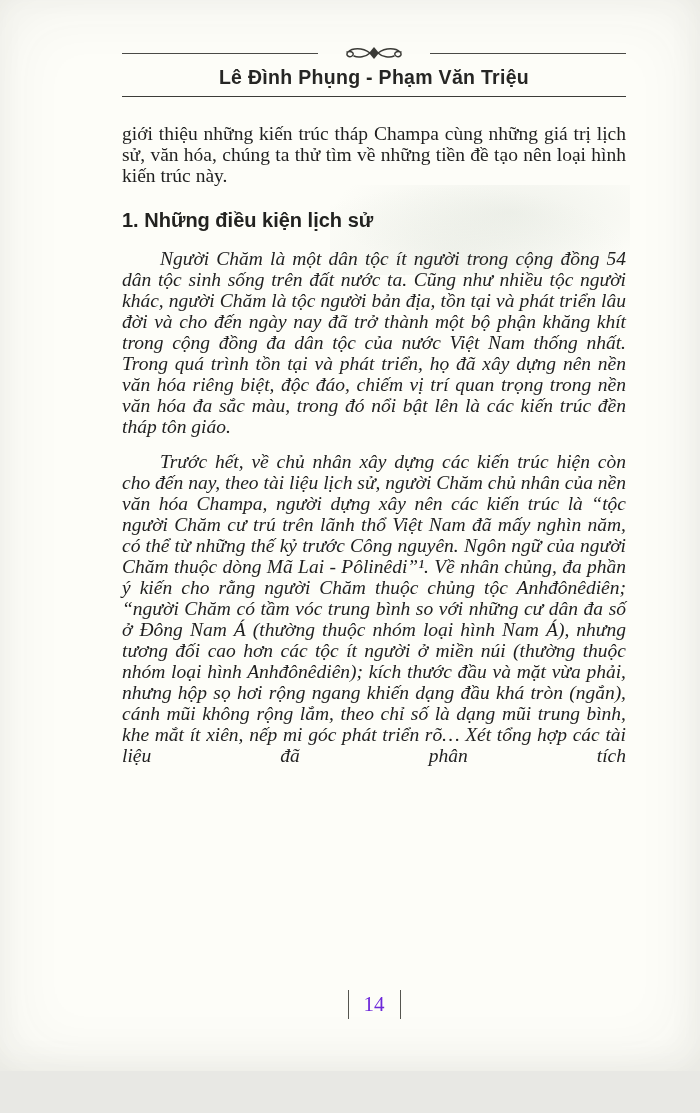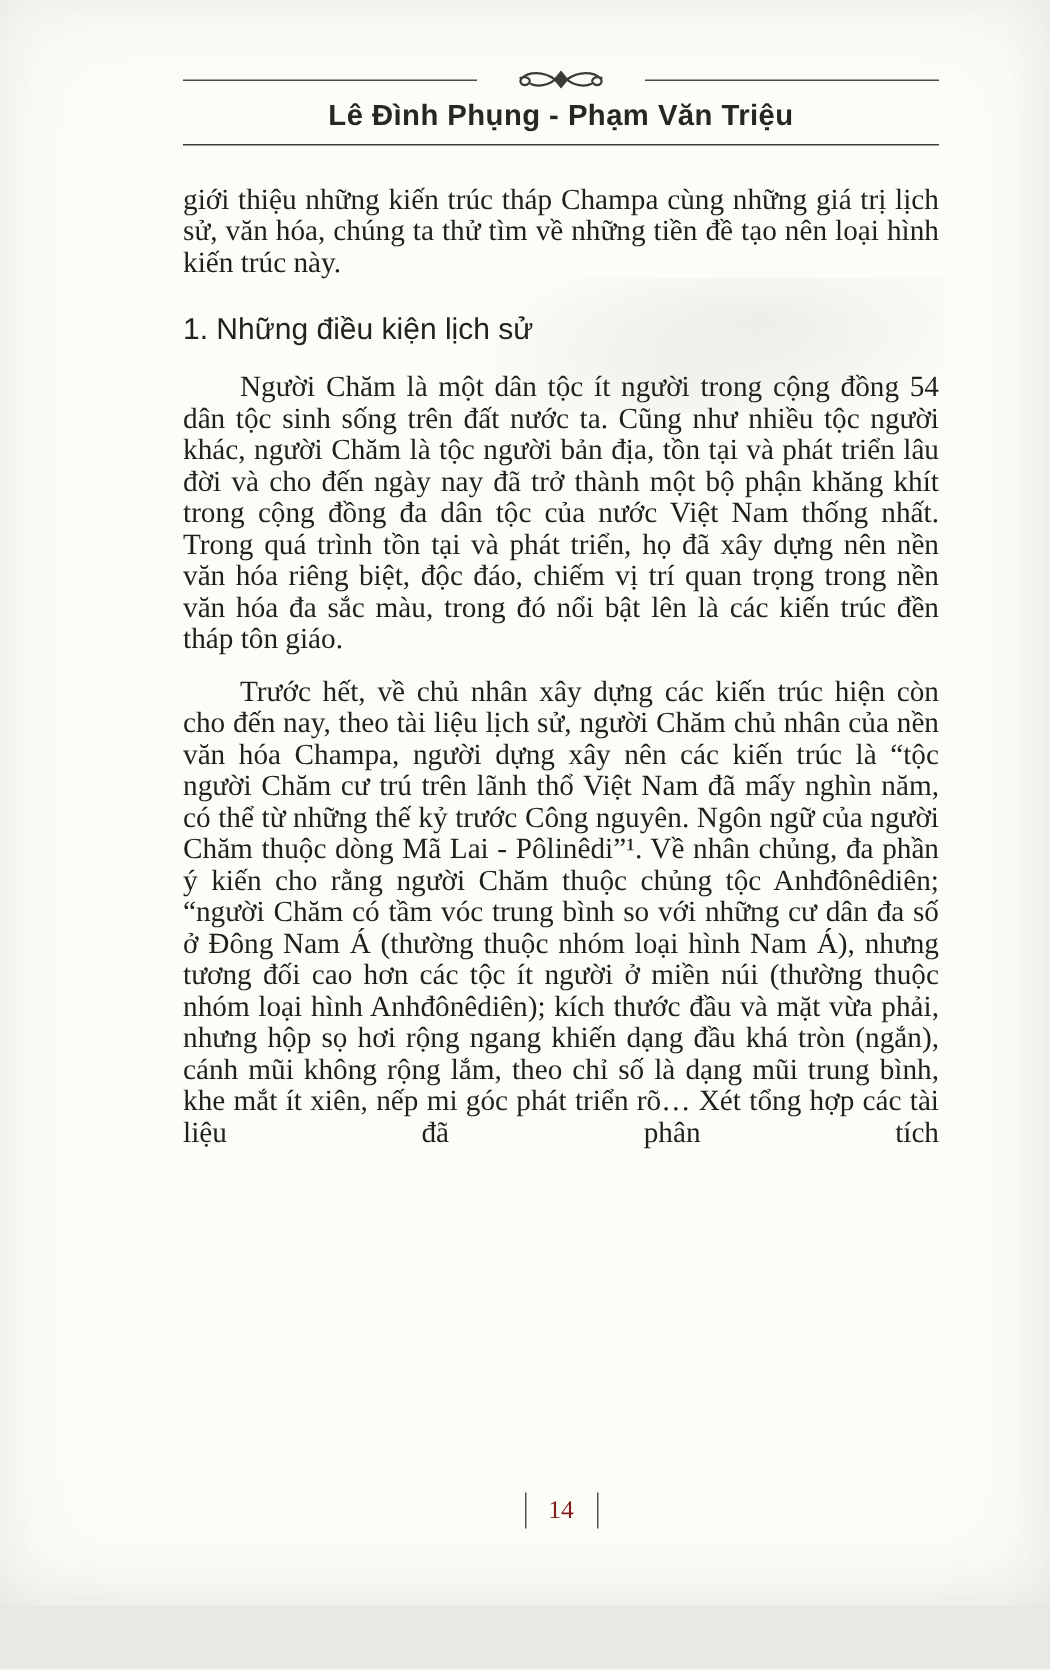--- a/index.html
+++ b/index.html
@@ -56,48 +56,49 @@
     font-size: 19.5px;
     line-height: 21px;
     text-align: justify;
   }
   p { margin: 0; }
   .intro {
     margin-top: 26px;
   }
   .section-heading {
     font-family: "Liberation Sans", sans-serif;
-    font-weight: normal;
+    font-weight: bold;
     font-size: 20px;
     color: #222220;
     margin-top: 24px;
     text-align: left;
   }
   .para {
     text-indent: 38px;
     margin-top: 14px;
+    font-style: italic;
   }
   .para-continued {
     text-align-last: justify;
   }
   
   .folio-wrap {
     position: absolute;
     left: 122px;
     width: 504px;
     bottom: 52px;
     text-align: center;
   }
   .folio {
     display: inline-block;
-    font-size: 17px;
+    font-size: 21px;
     padding: 2px 15px;
     border-left: 1.2px solid #55554f;
     border-right: 1.2px solid #55554f;
-    color: #7f1d1d;
+    color: #6d28d9;
   }
   
   .bleed {
     position: absolute;
     top: 185px;
     left: 330px;
     width: 300px;
     height: 90px;
     background:
       radial-gradient(ellipse at 60% 30%, rgba(120,140,120,0.10), rgba(120,140,120,0) 70%),

